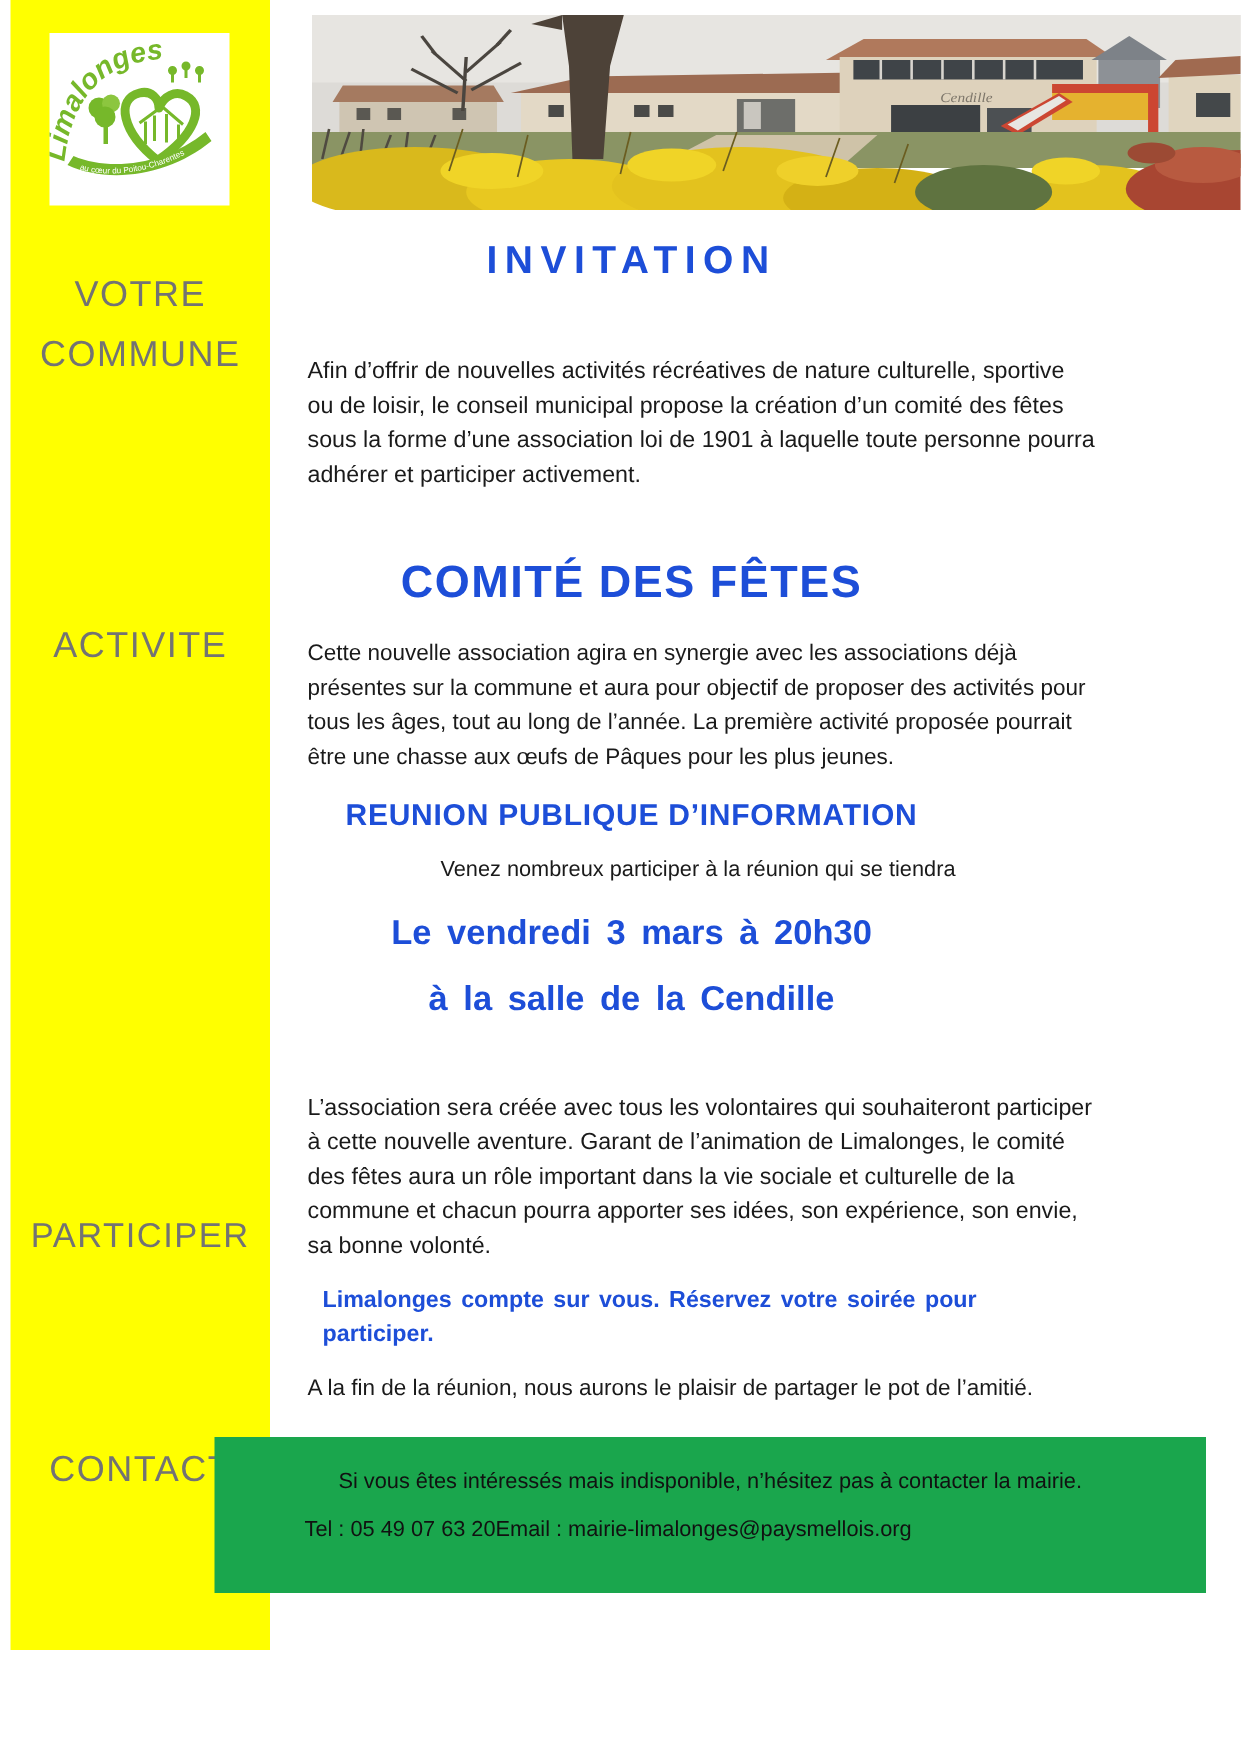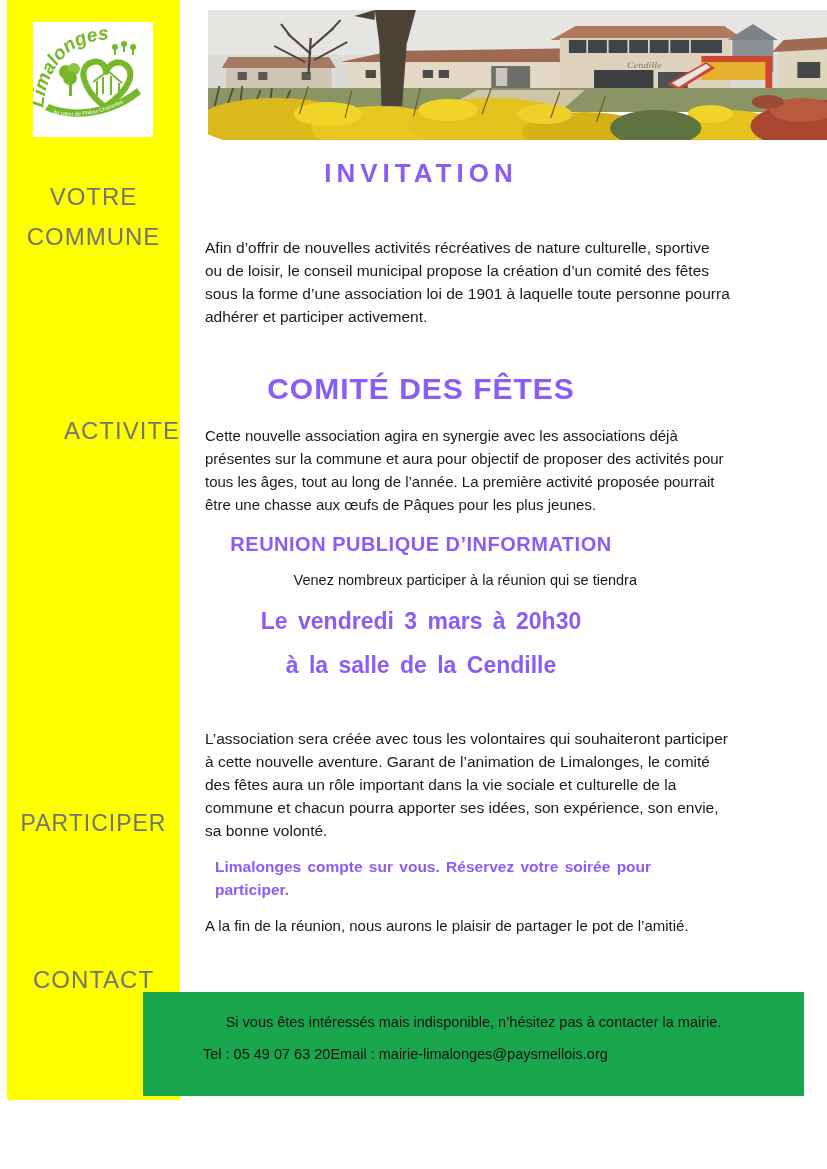--- a/index.html
+++ b/index.html
@@ -16,49 +16,49 @@
   }
   .logo-box {
     position:absolute; left:26px; top:22px; width:120px; height:115px;
     background:#ffffff;
   }
   .side-item {
     position:absolute; left:0; width:100%; text-align:center;
     font-size:24px; line-height:40px; letter-spacing:1px; color:#737373;margin-top:37px;
   }
   .si-commune   { top:140px; }
-  .si-activite  { top:374px;text-align:right; }
+  .si-activite  { top:374px; }
   .si-agenda    { top:570px; }
   .si-participer{ top:766px; font-size:23px; }
   .si-contact   { top:923px; }
 
   
   .banner { position:absolute; left:208px; top:10px; width:707px; height:130px; }
   .banner svg { display:block; width:100%; height:100%; }
 
   
   .content { position:absolute; left:205px; top:150px; width:525px; }
   .center-narrow { width:432px; text-align:center; }
-  .green { color:#8b5cf6; }
+  .green { color:#1d4ed8; }
   .invitation { margin:8px 0 0; font-size:26px; font-weight:700; letter-spacing:5px; }
   .para { margin:0; font-size:15.5px; line-height:23px; }
   .p1 { margin-top:47px; }
   .comite { margin:44px 0 0; font-size:30px; font-weight:700; letter-spacing:1px; }
   .p2 { margin-top:18px; font-size:15px; }
   .reunion { margin:17px 0 0; font-size:20px; font-weight:700; letter-spacing:0.5px; }
   .venez { margin:13px 0 0; font-size:14.5px;text-align:right; }
   .bigline { margin:18px 0 0; font-size:23px; font-weight:700; word-spacing:4px; }
   .place { margin-top:21px; }
   .p3 { margin-top:50px; }
   .cta { margin:13px 0 0; padding-left:10px; font-size:15.5px; font-weight:700; word-spacing:2px; }
   .closing { margin:13px 0 0; font-size:15px; }
 
   
   .footer-box {
-    position:absolute; left:143px; top:992px; width:661px; height:104px;
+    position:absolute; left:143px; top:958px; width:661px; height:104px;
     background:#1aa64d; color:#111;
   }
   .footer-info { margin:22px 40px 0; text-align:center; font-size:14.5px; }
   .footer-row {
     display:flex; 
     margin-top:16px; padding:0 60px 0 60px; font-size:14.5px;
   }
 </style>
 </head>
 <body>

